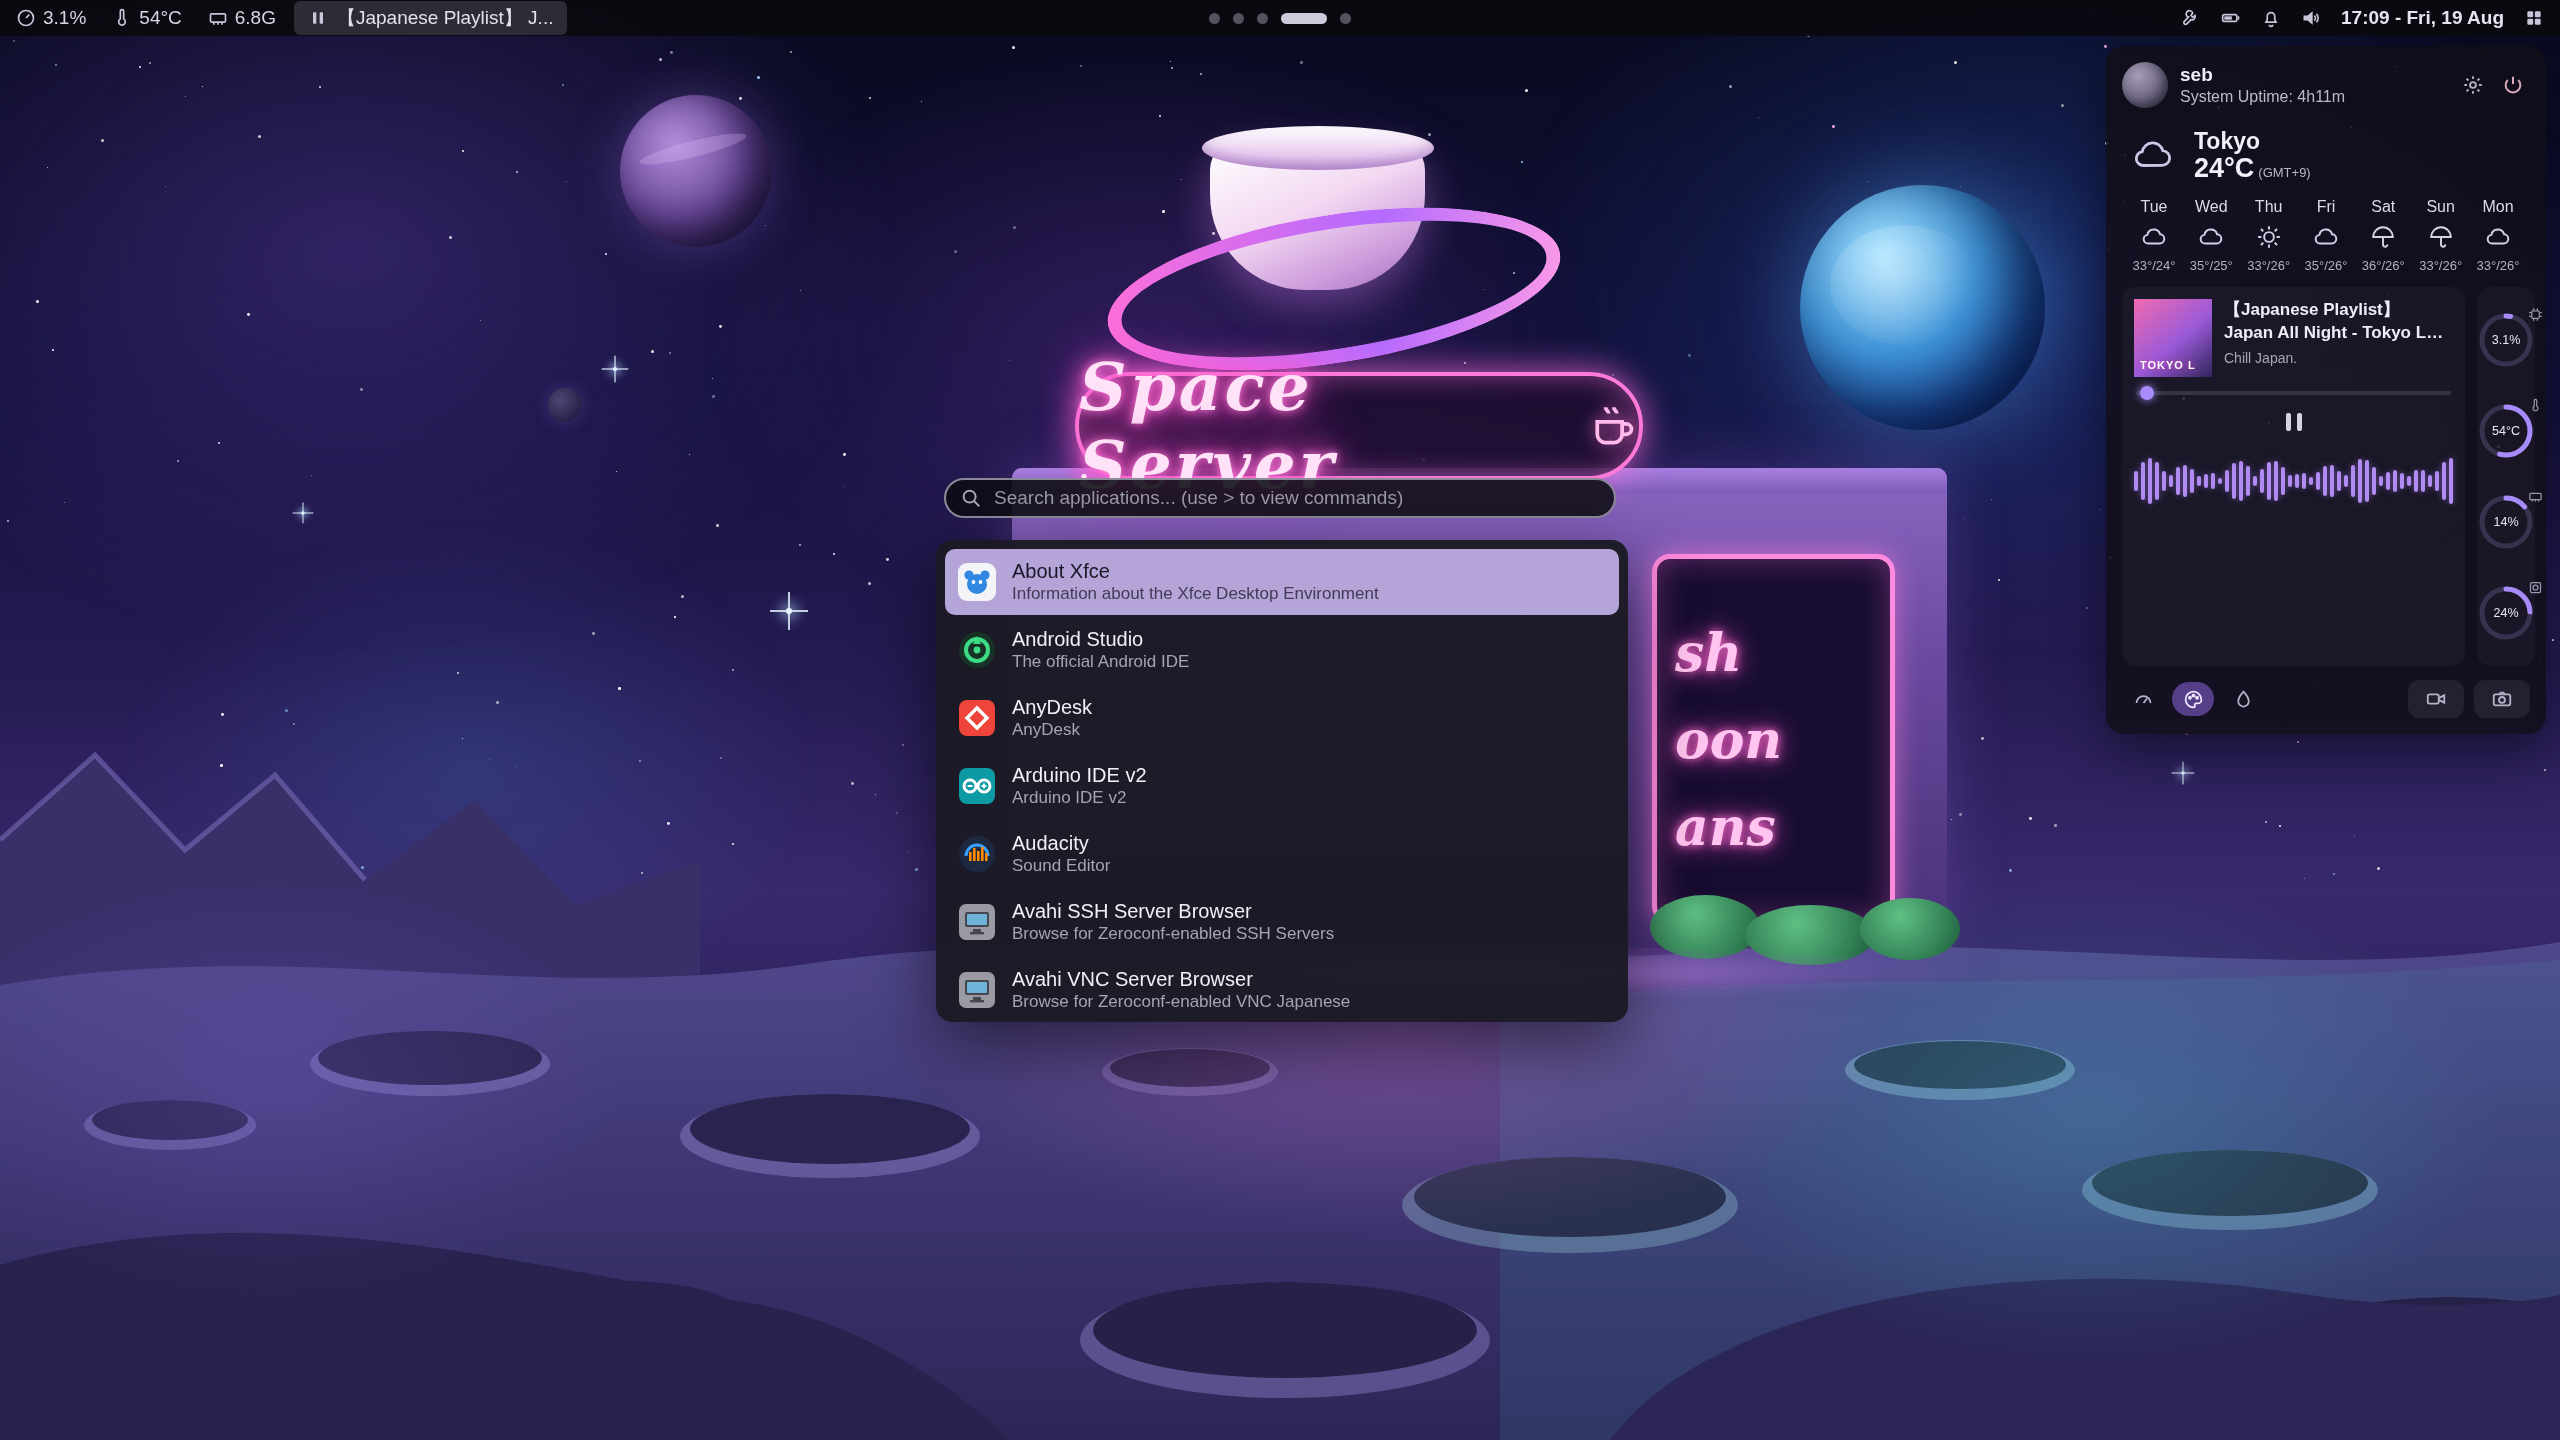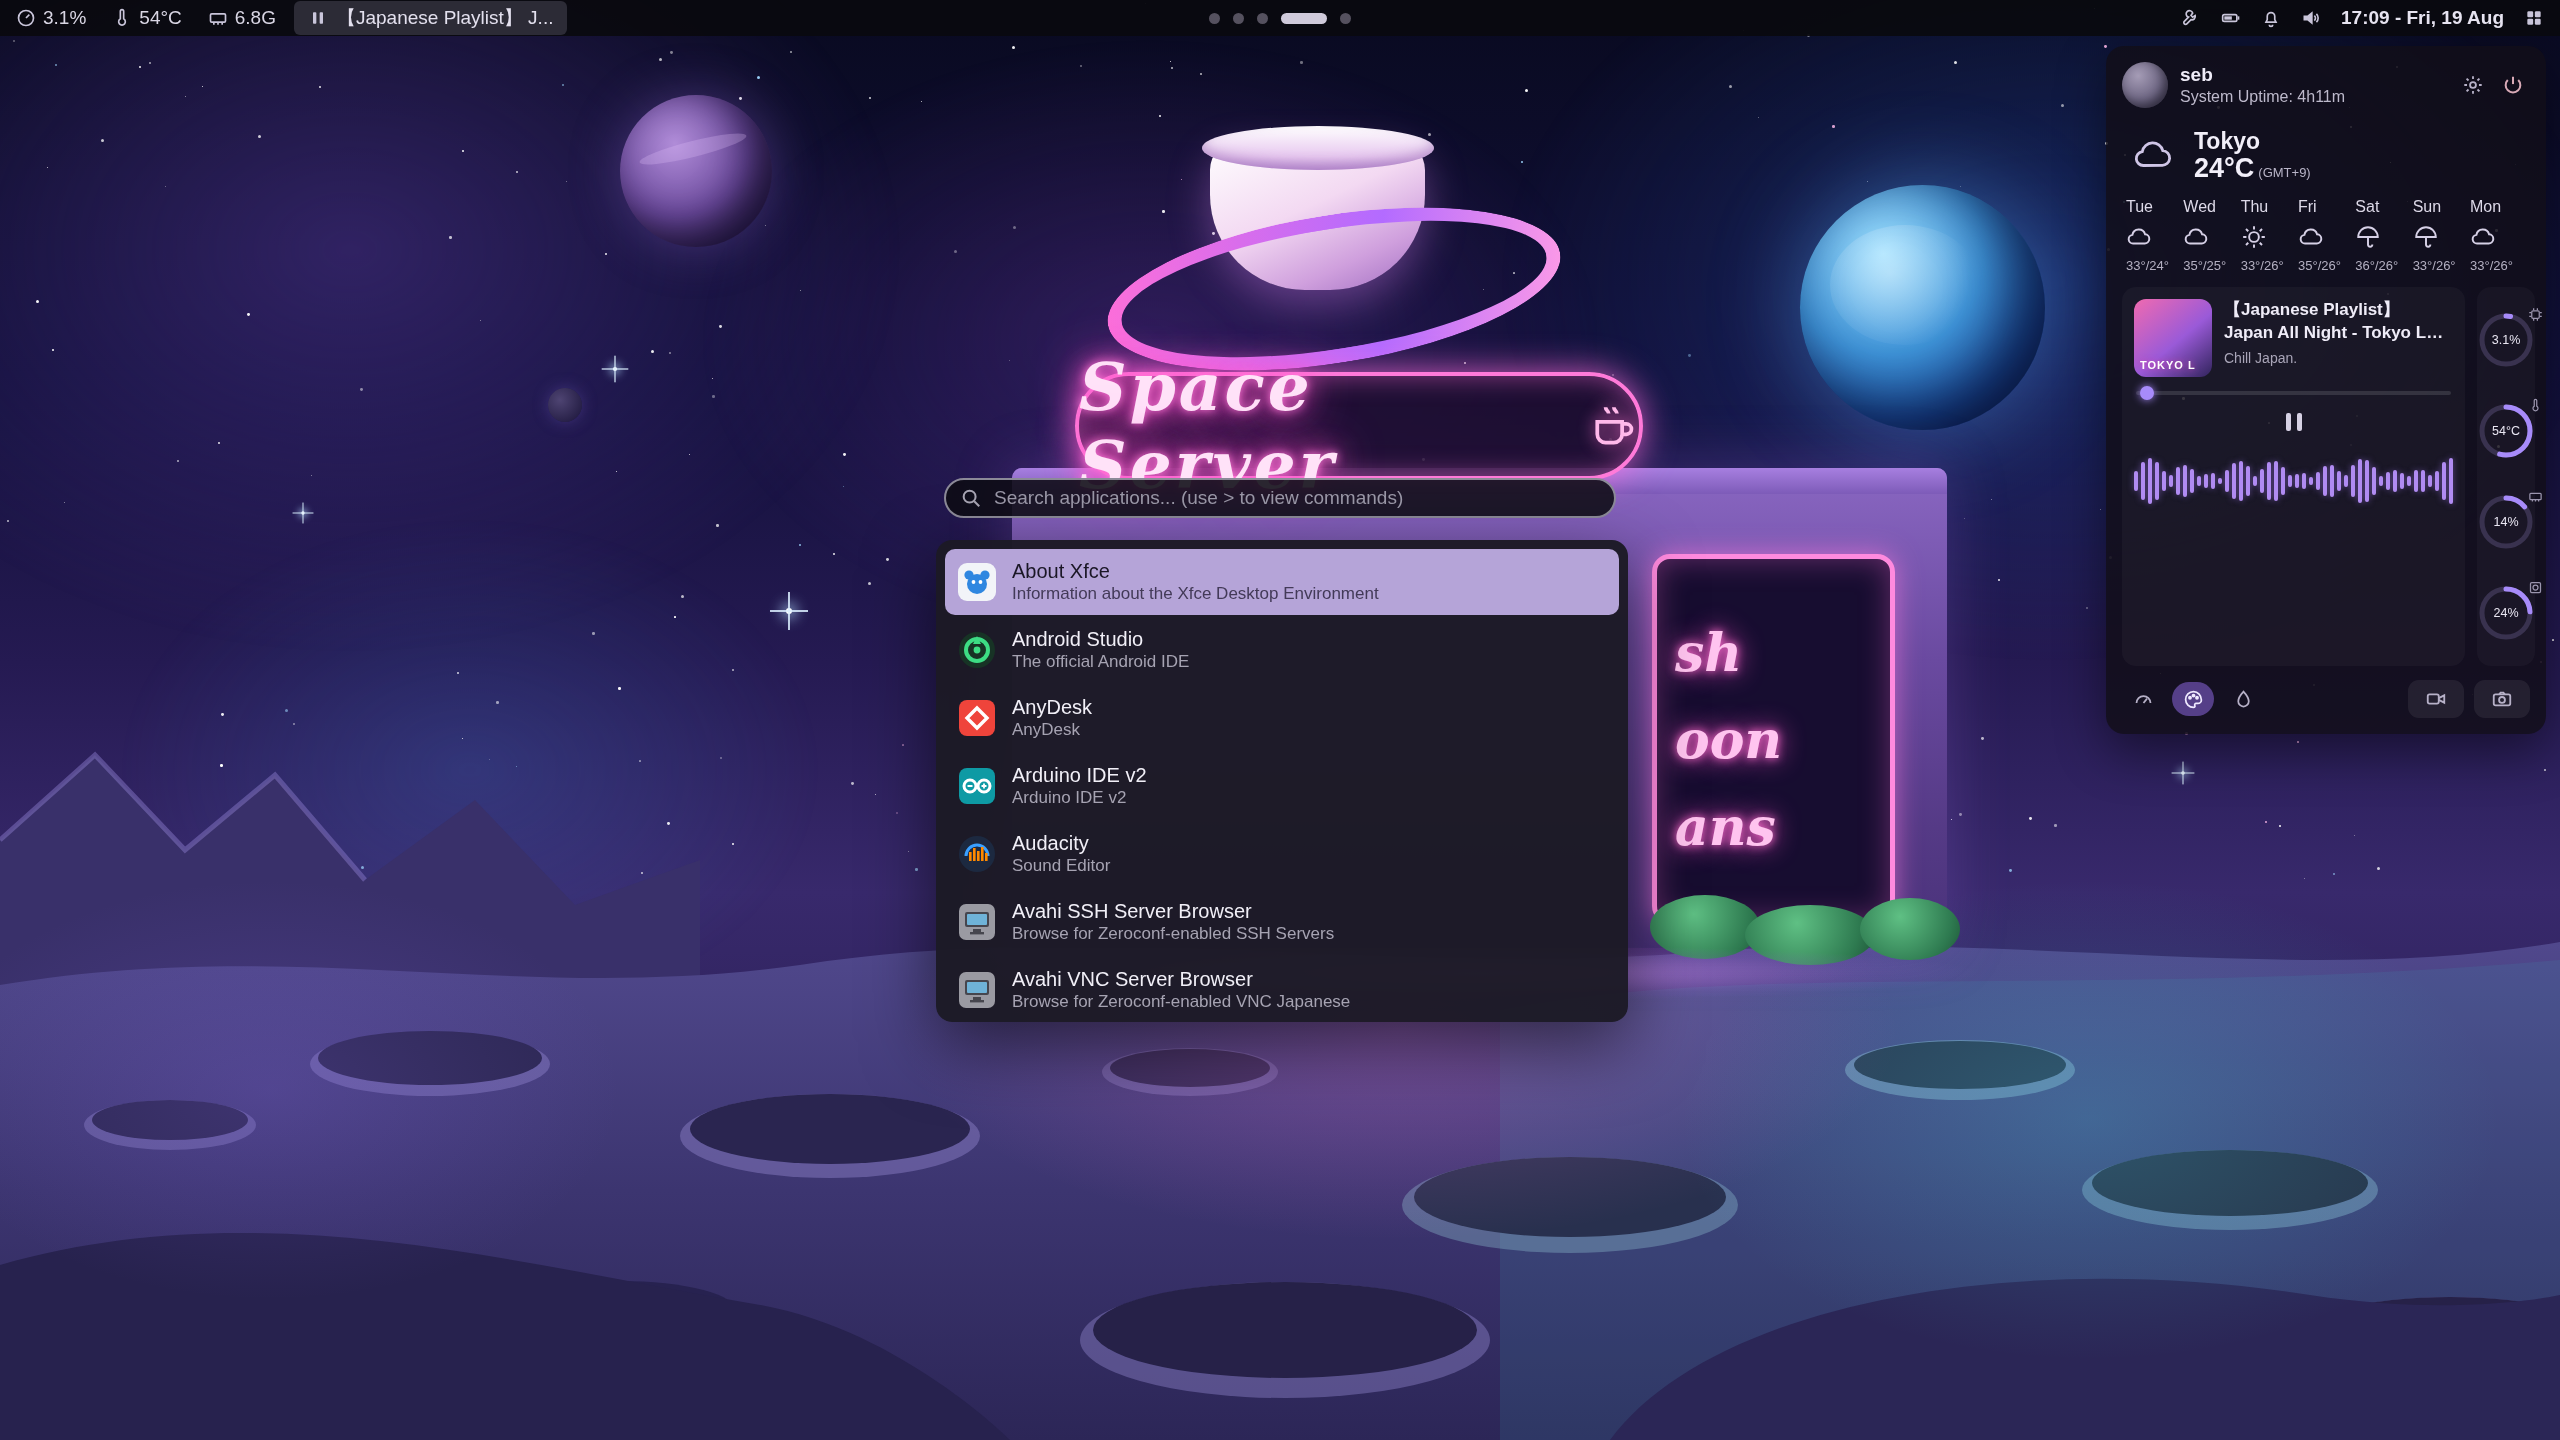--- a/index.html
+++ b/index.html
@@ -119,29 +119,29 @@
   .iconbtn.power{color:#d8a9b6;}
   .user-actions{margin-left:auto;display:flex;gap:6px;}
 
   .weather{padding:6px 4px 0 4px;}
   .weather-head{display:flex;align-items:center;gap:14px;}
   .weather-cloud{width:54px;height:42px;color:#cfc5e6;}
   .weather-city{font-size:23px;font-weight:bold;color:#f2eff9;}
   .weather-temp{font-size:27px;font-weight:bold;color:#f2eff9;line-height:1;}
   .weather-tz{font-size:13px;font-weight:normal;color:#b9b5c8;margin-left:4px;}
   .forecast{display:flex;justify-content:space-between;margin-top:16px;}
-  .fc-col{display:flex;flex-direction:column;gap:8px;width:56px;}
+  .fc-col{display:flex;flex-direction:column;align-items:center;gap:8px;width:56px;}
   .fc-day{font-size:16px;color:#ddd9e8;}
   .fc-ico{width:26px;height:26px;color:#d6d0e6;}
   .fc-temps{font-size:13px;color:#b4b0c2;white-space:nowrap;}
 
   .media-zone{display:flex;gap:12px;flex:1;}
   .media-card{flex:1;background:rgba(255,255,255,.035);border-radius:14px;padding:12px;display:flex;flex-direction:column;gap:12px;}
   .media-top{display:flex;gap:12px;}
-  .art{width:78px;height:78px;border-radius:12px;flex:0 0 auto;position:relative;overflow:hidden;
+  .art{width:78px;height:78px;border-radius:0;flex:0 0 auto;position:relative;overflow:hidden;
     background:linear-gradient(140deg,#f06ab0,#9a5ad8 55%,#31245c);}
   .art-label{position:absolute;left:6px;bottom:6px;font-size:11px;font-weight:bold;color:#fff;
     text-shadow:0 0 6px #d040a0;letter-spacing:1px;}
   .media-title{font-size:17px;font-weight:bold;color:#efecf8;line-height:1.35;display:-webkit-box;
     -webkit-line-clamp:2;-webkit-box-orient:vertical;overflow:hidden;}
   .media-sub{font-size:14px;color:#a9a5b8;margin-top:5px;}
   .progress{position:relative;height:4px;border-radius:2px;background:rgba(255,255,255,.12);margin:2px 2px 0 2px;cursor:pointer;}
   .progress .dot{position:absolute;top:-5px;width:14px;height:14px;border-radius:50%;background:#a78bfa;box-shadow:0 0 8px #a78bfa;}
   .pause-btn{align-self:center;display:flex;gap:6px;padding:6px;cursor:pointer;}
   .pause-btn span{width:5px;height:18px;border-radius:2px;background:#d6d1e4;}

